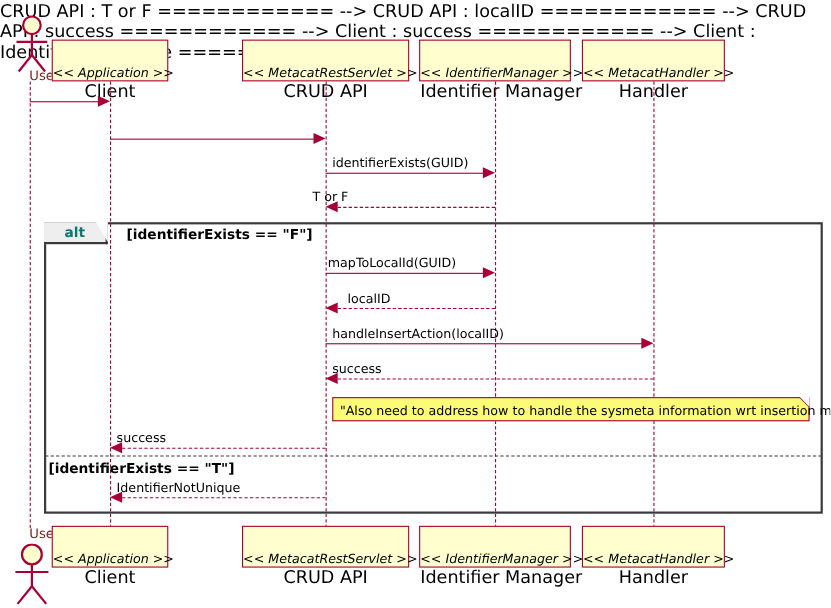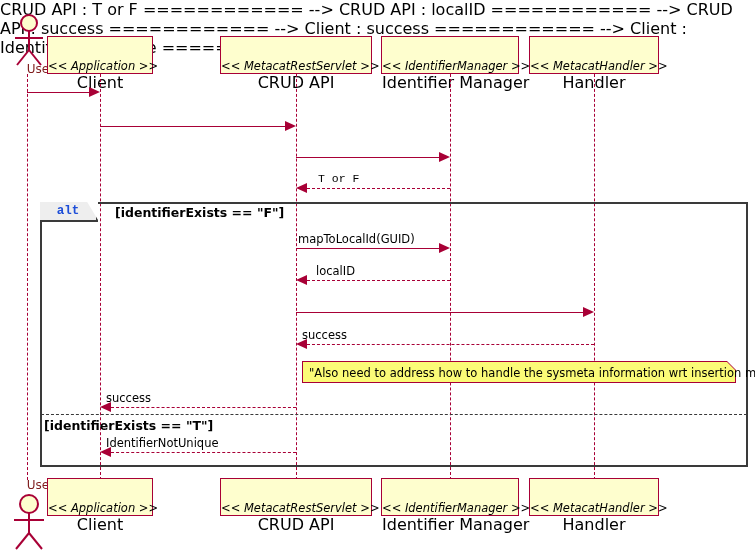--- a/index.html
+++ b/index.html
@@ -85,24 +85,23 @@
     background: transparent;
   }
   .frame-tab {
     position: absolute;
     background: #EEEEEE;
     border-right: 2px solid #3A3A3A;
     border-bottom: 2px solid #3A3A3A;
     box-sizing: border-box;
     font-weight: bold;
     font-size: 12.5px;
-    color: #1d4ed8;
+    color: #0f766e;
     text-align: center;
     line-height: 18px;
-    font-family: Liberation Mono, monospace;
   }
   .frame-tab:after {
     content: "";
     position: absolute;
     right: -2px;
     top: -2px;
     width: 0;
     height: 0;
     border-top: 20px solid #FFFFFF;
     border-left: 12px solid transparent;
@@ -202,39 +201,41 @@
 
   
   <div class="arrow-line" style="left:27px; top:92px; width:63px;"></div>
   <div class="arrow-head right" style="left:89px; top:87px;"></div>
 
   
   <div class="arrow-line" style="left:100px; top:126px; width:186px;"></div>
   <div class="arrow-head right" style="left:285px; top:121px;"></div>
 
   
+  <div class="msg-label" style="left:302px; top:141px;">identifierExists(GUID)</div>
   <div class="arrow-line" style="left:296px; top:157px; width:144px;"></div>
   <div class="arrow-head right" style="left:439px; top:152px;"></div>
 
    CRUD API : T or F ============ --&gt;
-  <div class="msg-label" style="left:318px; top:172px;font-family:Liberation Mono, monospace;">T or F</div>
+  <div class="msg-label" style="left:284px; top:172px;">T or F</div>
   <div class="arrow-line dashed" style="left:307px; top:188px; width:143px;"></div>
   <div class="arrow-head left" style="left:296px; top:183px;"></div>
 
   
   <div class="msg-label" style="left:298px; top:232px;">mapToLocalId(GUID)</div>
   <div class="arrow-line" style="left:296px; top:248px; width:144px;"></div>
   <div class="arrow-head right" style="left:439px; top:243px;"></div>
 
    CRUD API : localID ============ --&gt;
   <div class="msg-label" style="left:316px; top:264px;">localID</div>
   <div class="arrow-line dashed" style="left:307px; top:280px; width:143px;"></div>
   <div class="arrow-head left" style="left:296px; top:275px;"></div>
 
   
+  <div class="msg-label" style="left:302px; top:296px;">handleInsertAction(localID)</div>
   <div class="arrow-line" style="left:296px; top:312px; width:288px;"></div>
   <div class="arrow-head right" style="left:583px; top:307px;"></div>
 
    CRUD API : success ============ --&gt;
   <div class="msg-label" style="left:302px; top:328px;">success</div>
   <div class="arrow-line dashed" style="left:307px; top:344px; width:287px;"></div>
   <div class="arrow-head left" style="left:296px; top:339px;"></div>
 
   
   <div class="note" style="left:302px; top:361px; width:434px; height:22px;">"Also need to address how to handle the sysmeta information wrt insertion methods"</div>

